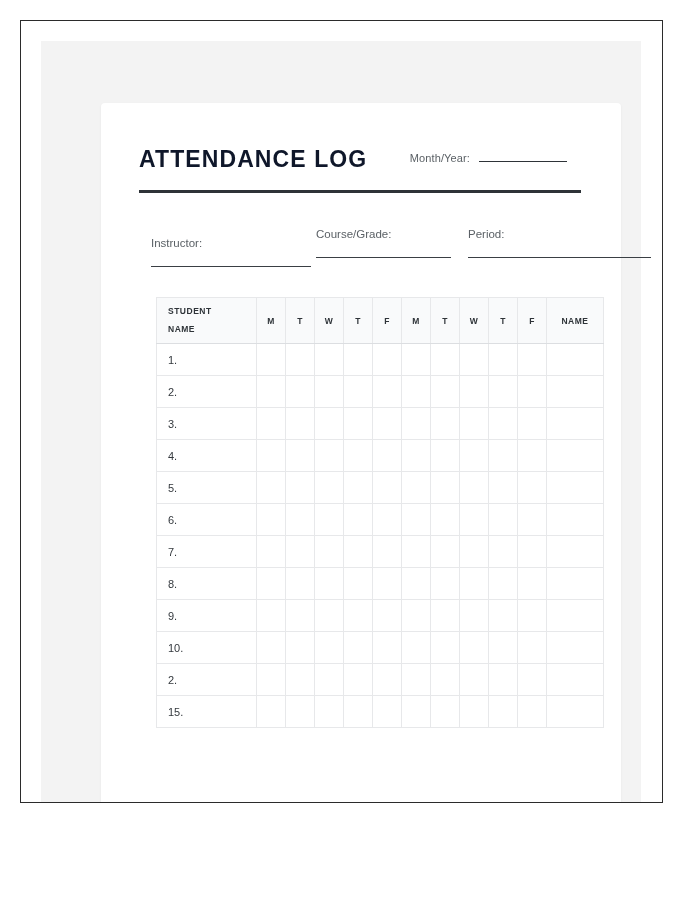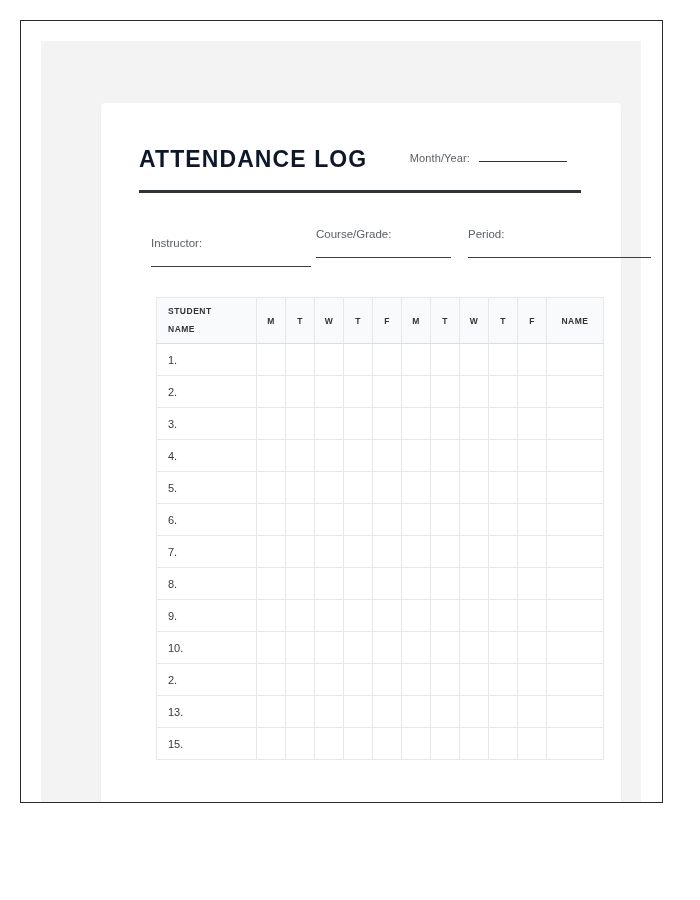--- a/index.html
+++ b/index.html
@@ -393,34 +393,20 @@
                 <td class="cell-day"></td>
                 <td class="cell-day"></td>
                 <td class="cell-day"></td>
                 <td class="cell-day"></td>
                 <td class="cell-day"></td>
                 <td class="cell-day"></td>
                 <td class="cell-day"></td>
                 <td class="cell-notes"></td>
               </tr>
               <tr>
-                <td class="cell-name">13.</td>
-                <td class="cell-day"></td>
-                <td class="cell-day"></td>
-                <td class="cell-day"></td>
-                <td class="cell-day"></td>
-                <td class="cell-day"></td>
-                <td class="cell-day"></td>
-                <td class="cell-day"></td>
-                <td class="cell-day"></td>
-                <td class="cell-day"></td>
-                <td class="cell-day"></td>
-                <td class="cell-notes"></td>
-              </tr>
-              <tr>
                 <td class="cell-name">15.</td>
                 <td class="cell-day"></td>
                 <td class="cell-day"></td>
                 <td class="cell-day"></td>
                 <td class="cell-day"></td>
                 <td class="cell-day"></td>
                 <td class="cell-day"></td>
                 <td class="cell-day"></td>
                 <td class="cell-day"></td>
                 <td class="cell-day"></td>

